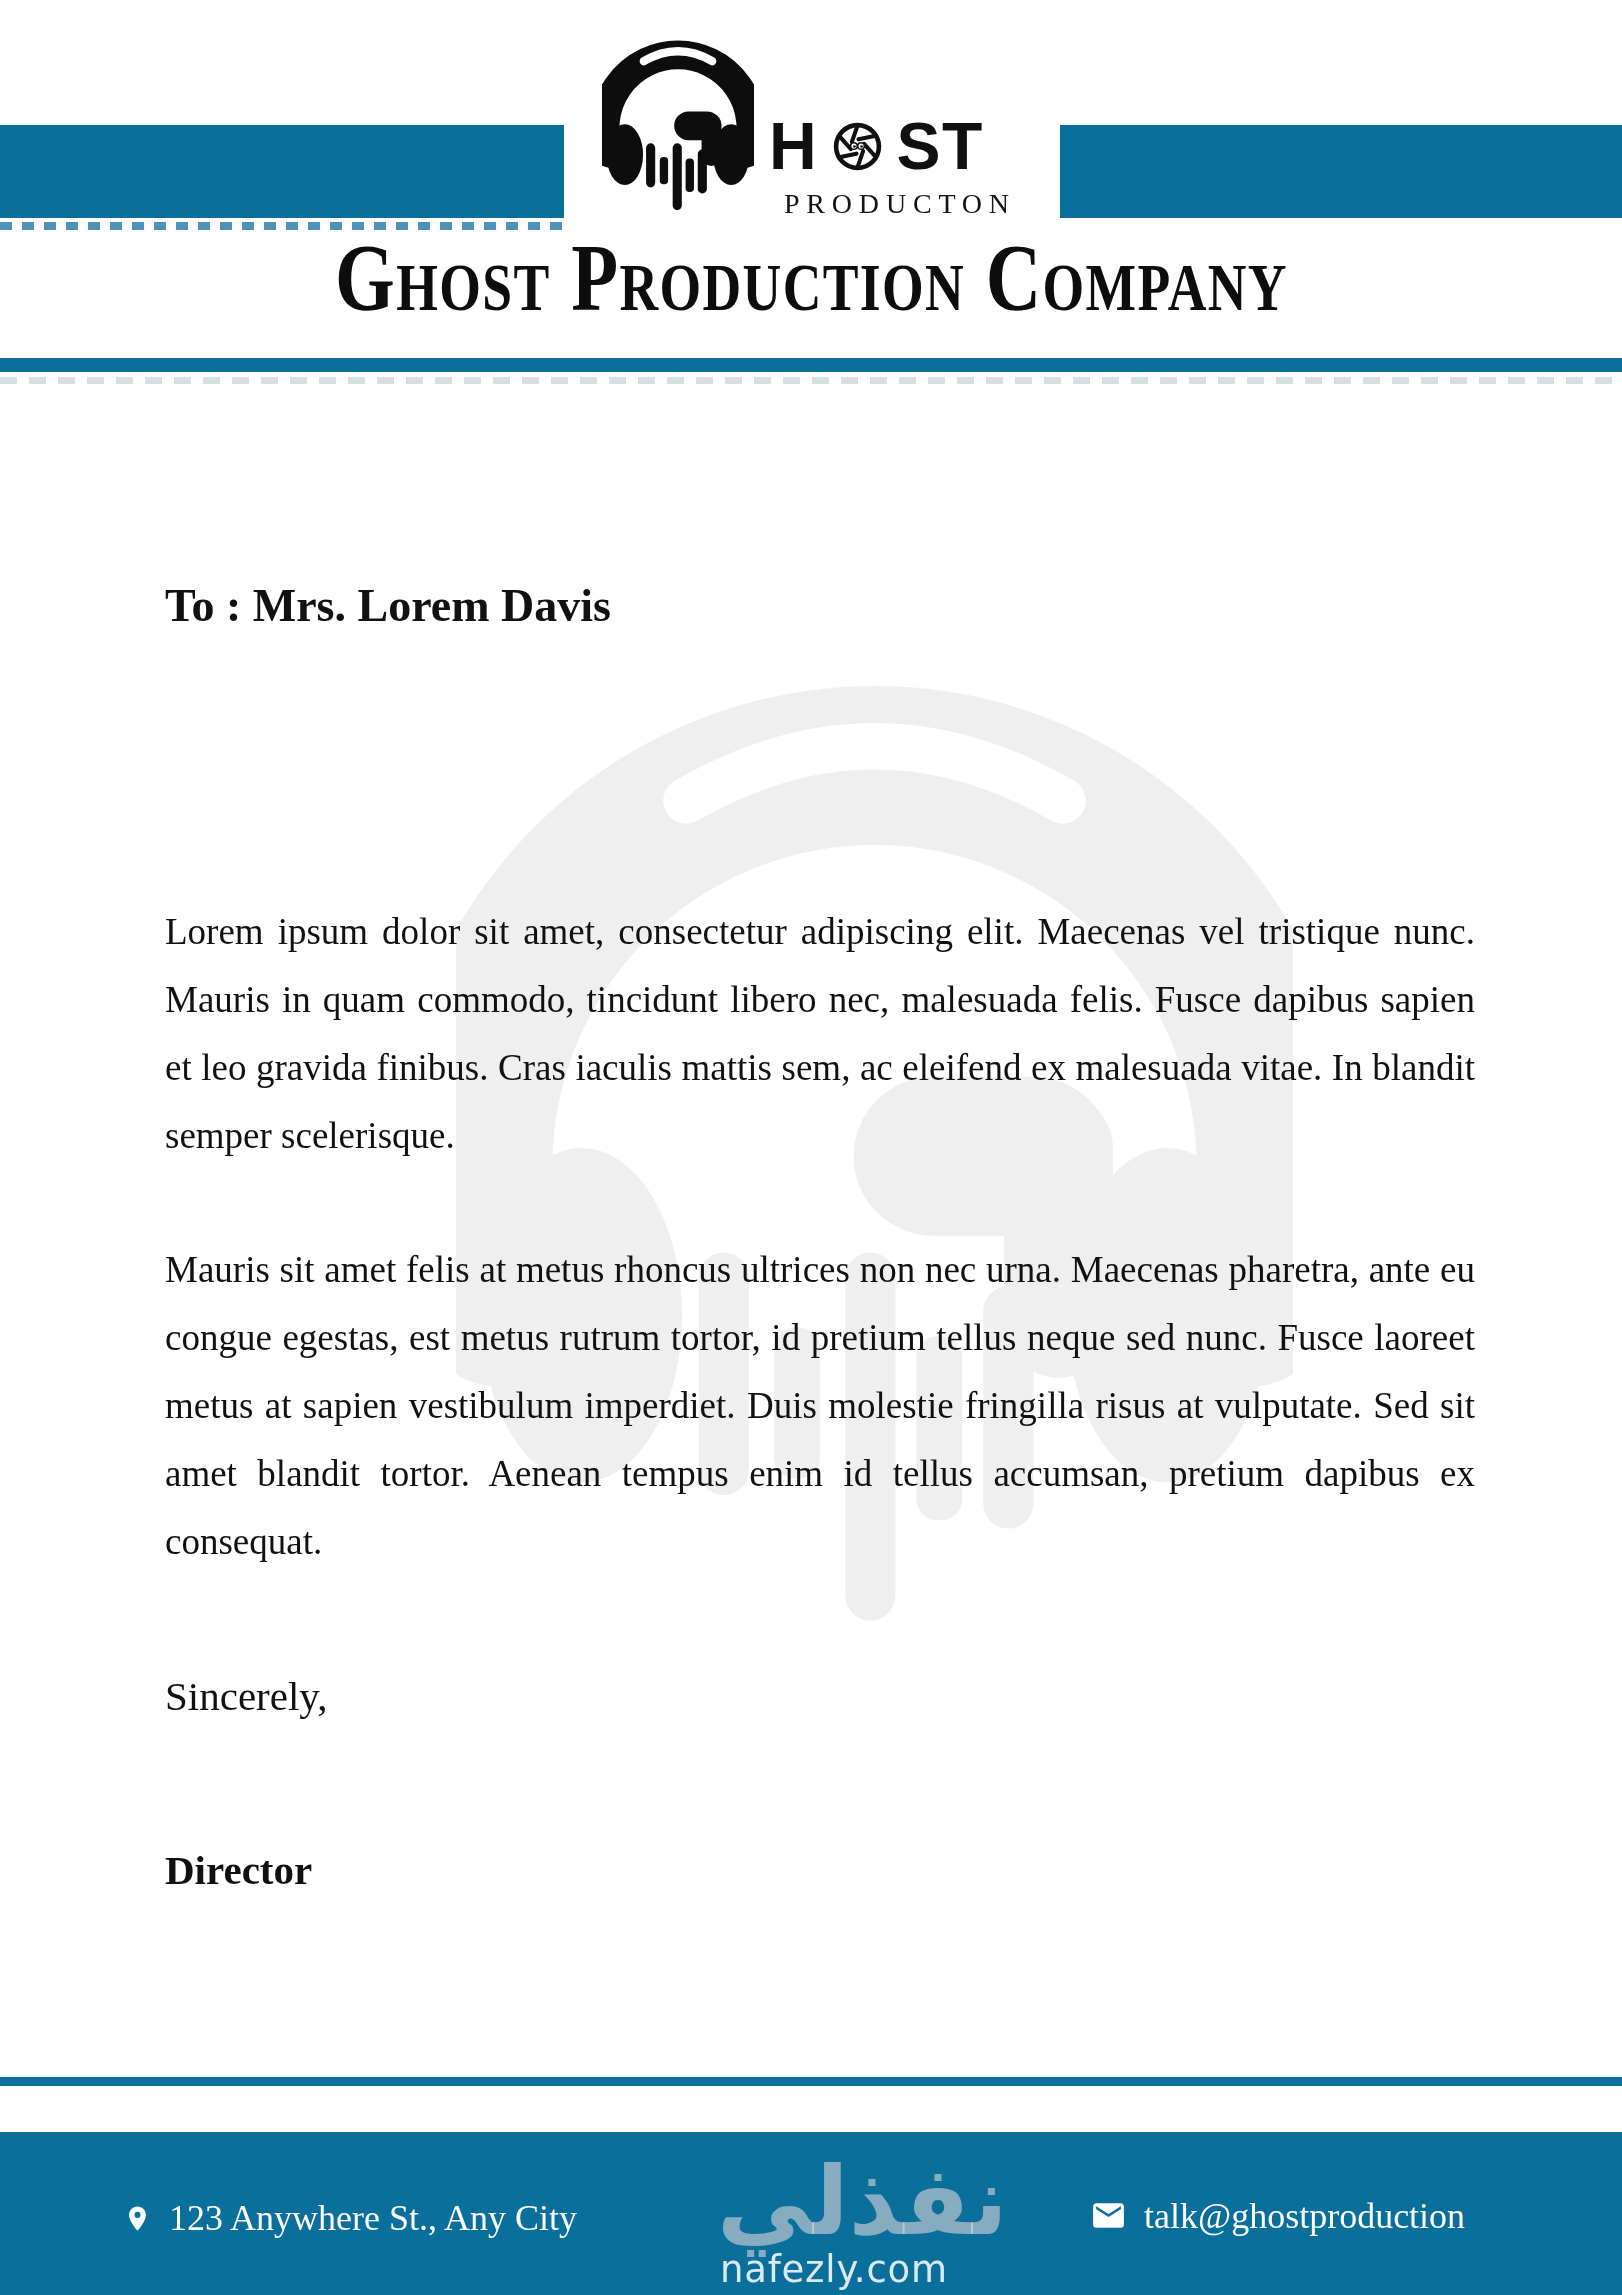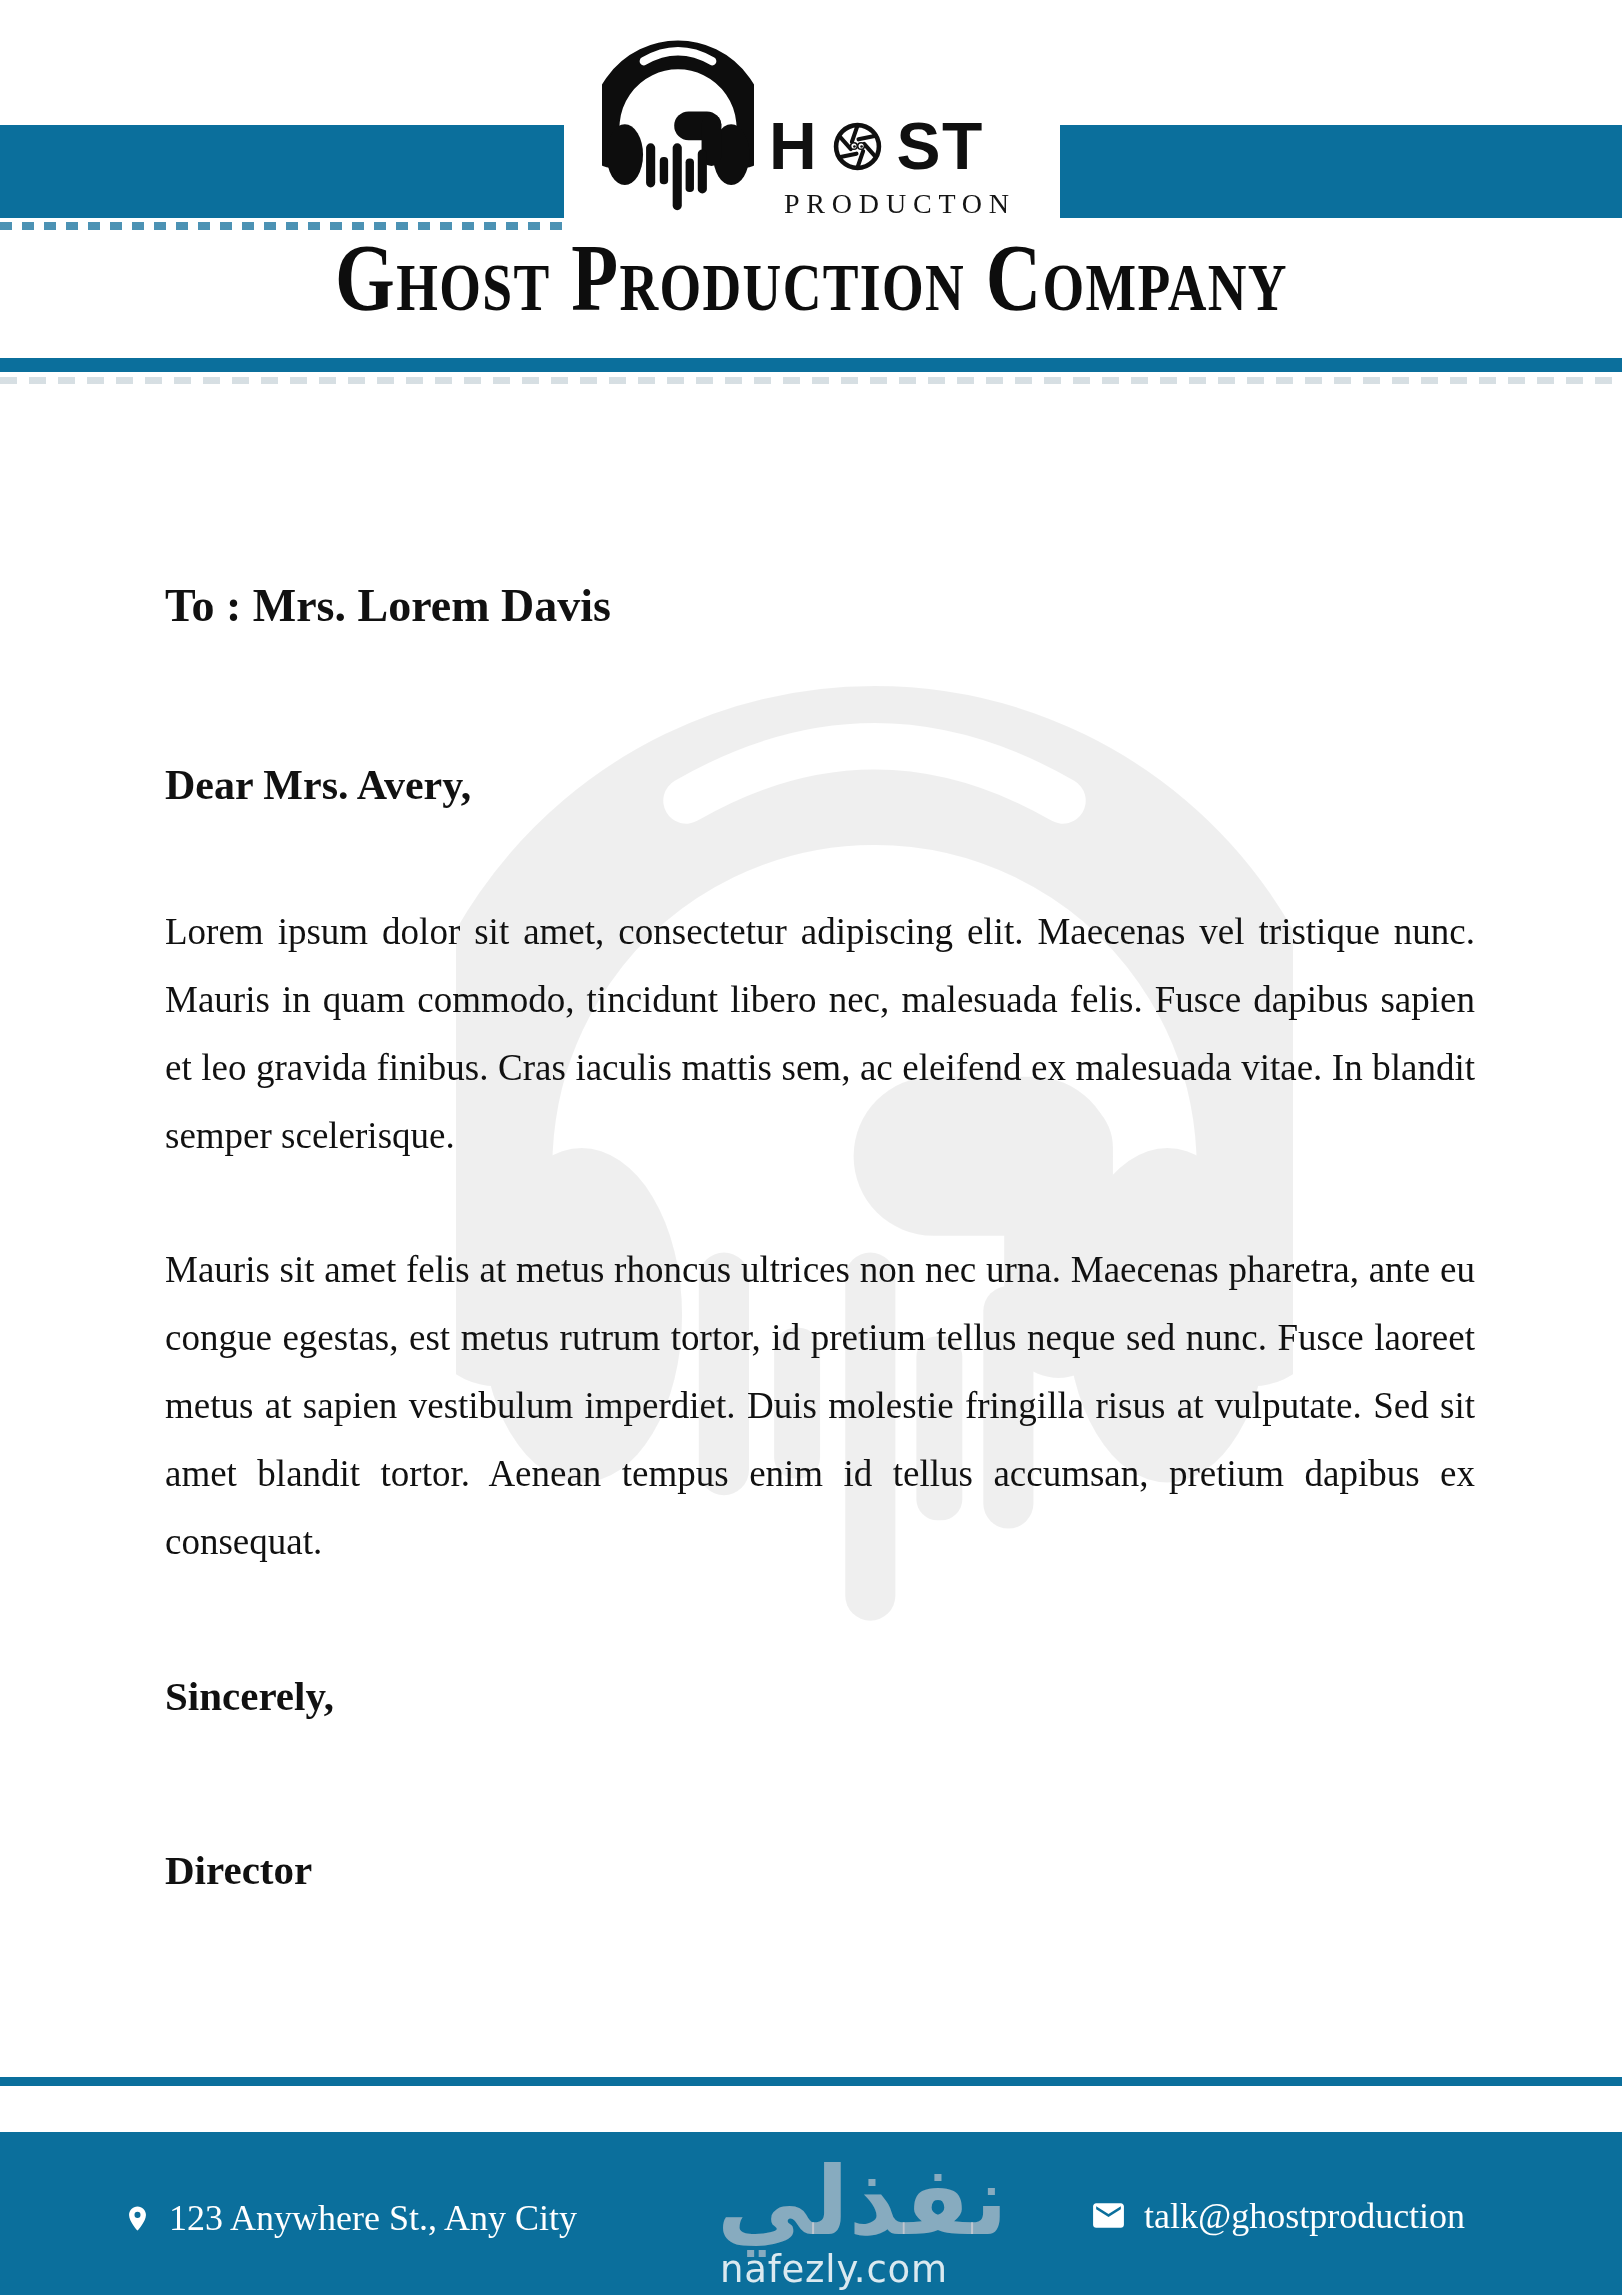--- a/index.html
+++ b/index.html
@@ -43,21 +43,21 @@
   
   .watermark-logo{position:absolute;left:456px;top:625px;width:837px;height:1004px;opacity:.06;pointer-events:none;}
   .watermark-logo svg{width:100%;height:100%;display:block;}
   
   .letter{position:absolute;left:165px;width:1310px;}
   .to-line{top:579px;font-size:46px;font-weight:bold;}
   .salutation{top:761px;font-size:42px;font-weight:bold;}
   .para{font-size:37px;line-height:68px;text-align:justify;}
   .para-1{top:898px;}
   .para-2{top:1236px;}
-  .closing{top:1672px;font-size:41px;font-weight:bold;}
+  .closing{top:1672px;font-size:41px;font-weight:normal;}
   .sig-name{top:1792px;font-size:41px;font-weight:bold;}
   .sig-title{top:1846px;font-size:41px;font-weight:bold;}
   
   .rule-footer{position:absolute;left:0;top:2077px;width:1623px;height:8.5px;background:#0b6f9c;}
   .footer-band{position:absolute;left:0;top:2132px;width:1623px;height:164px;background:#0b6f9c;}
   .fgroup{
     position:absolute;top:2192px;height:47px;display:flex;align-items:center;gap:17px;
     color:#ffffff;font-size:36px;font-family:"Liberation Serif",serif;white-space:nowrap;
   }
   .fg-address{left:123px;align-items:flex-end;}
@@ -138,21 +138,20 @@
       <rect x="131" y="112" width="26" height="68" rx="13" fill="#000"></rect>
       <rect x="58" y="150" width="12" height="58" rx="6" fill="#000"></rect>
       <rect x="76" y="168" width="11" height="36" rx="5" fill="#000"></rect>
       <rect x="93" y="150" width="12" height="88" rx="6" fill="#000"></rect>
       <rect x="110" y="170" width="11" height="44" rx="5" fill="#000"></rect>
       <rect x="126" y="158" width="12" height="58" rx="6" fill="#000"></rect>
     </svg>
   </div>
 
   <div class="letter abs to-line">To : Mrs. Lorem Davis</div>
-  <div class="letter abs salutation">Dear Mrs. Avery,</div>
   <div class="letter abs para para-1">Lorem ipsum dolor sit amet, consectetur adipiscing elit. Maecenas vel tristique nunc. Mauris in quam commodo, tincidunt libero nec, malesuada felis. Fusce dapibus sapien et leo gravida finibus. Cras iaculis mattis sem, ac eleifend ex malesuada vitae. In blandit semper scelerisque.</div>
   <div class="letter abs para para-2">Mauris sit amet felis at metus rhoncus ultrices non nec urna. Maecenas pharetra, ante eu congue egestas, est metus rutrum tortor, id pretium tellus neque sed nunc. Fusce laoreet metus at sapien vestibulum imperdiet. Duis molestie fringilla risus at vulputate. Sed sit amet blandit tortor. Aenean tempus enim id tellus accumsan, pretium dapibus ex consequat.</div>
   <div class="letter abs closing">Sincerely,</div>
   <div class="letter abs sig-title">Director</div>
 
   <div class="rule-footer"></div>
   <div class="footer-band"></div>
 
   <div class="fgroup fg-address">
     <svg class="ficon" width="29" height="41" viewBox="0 0 24 24">

